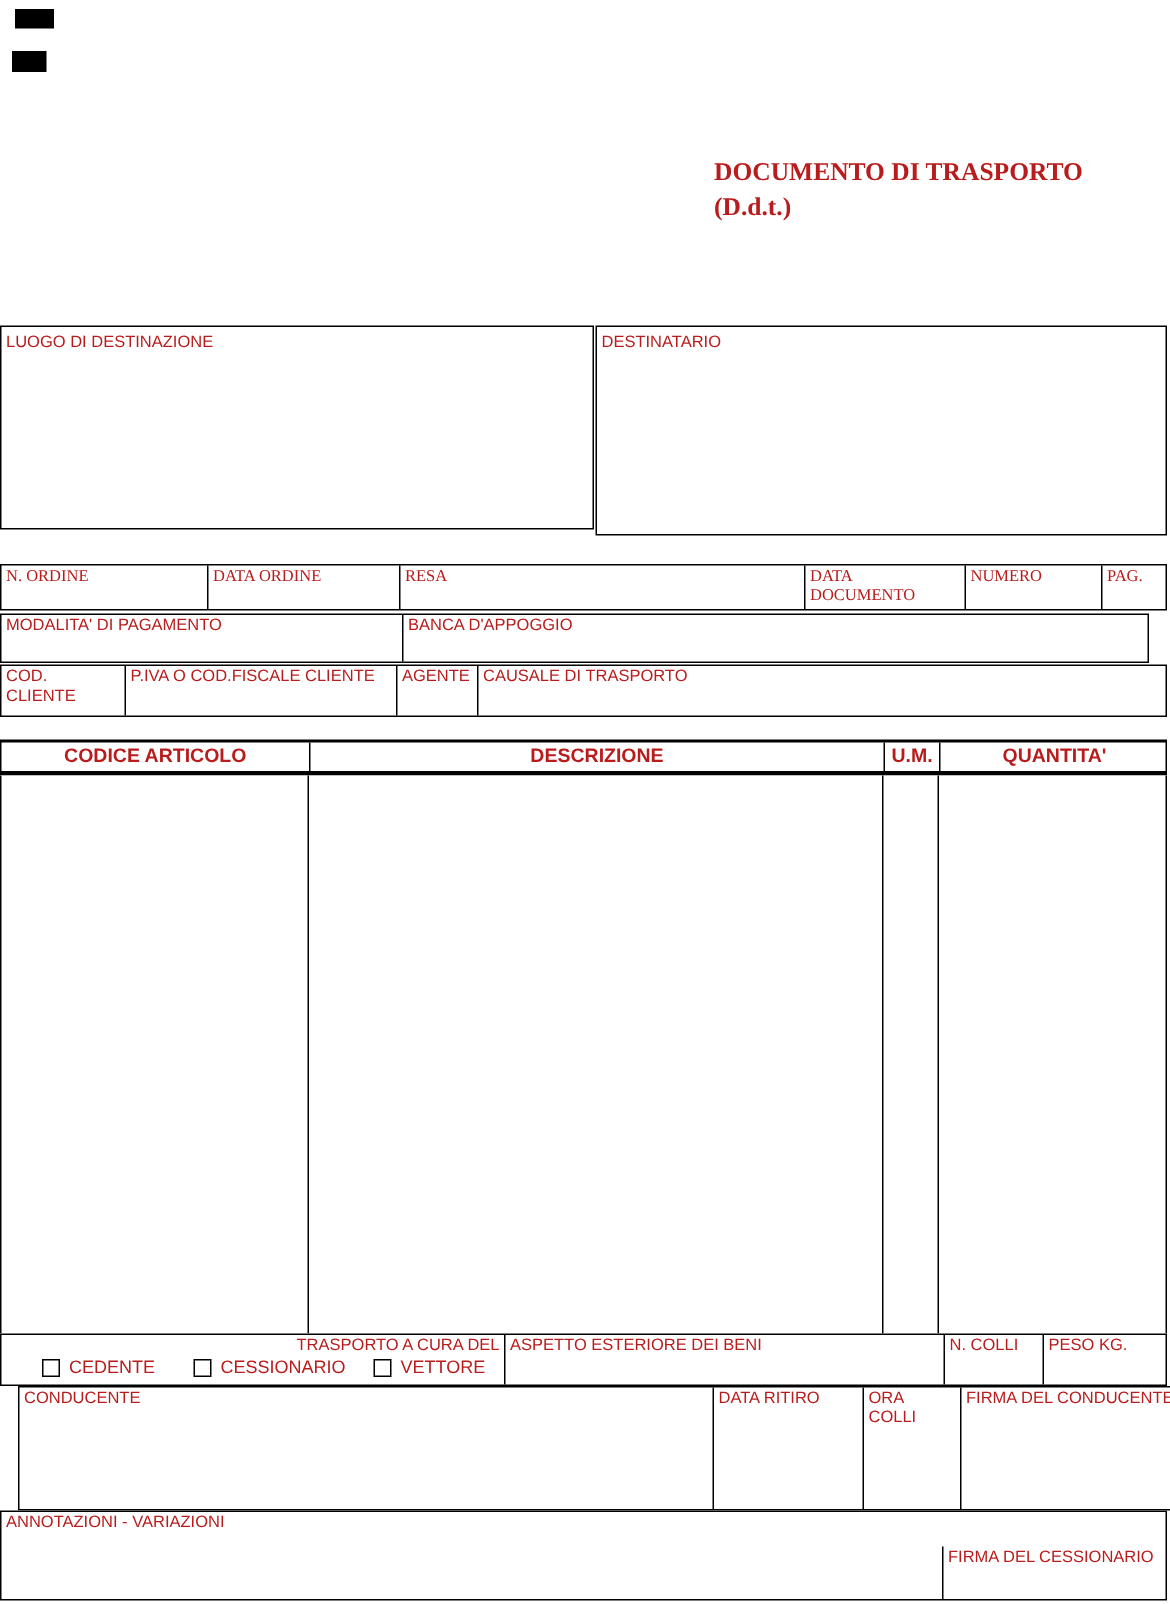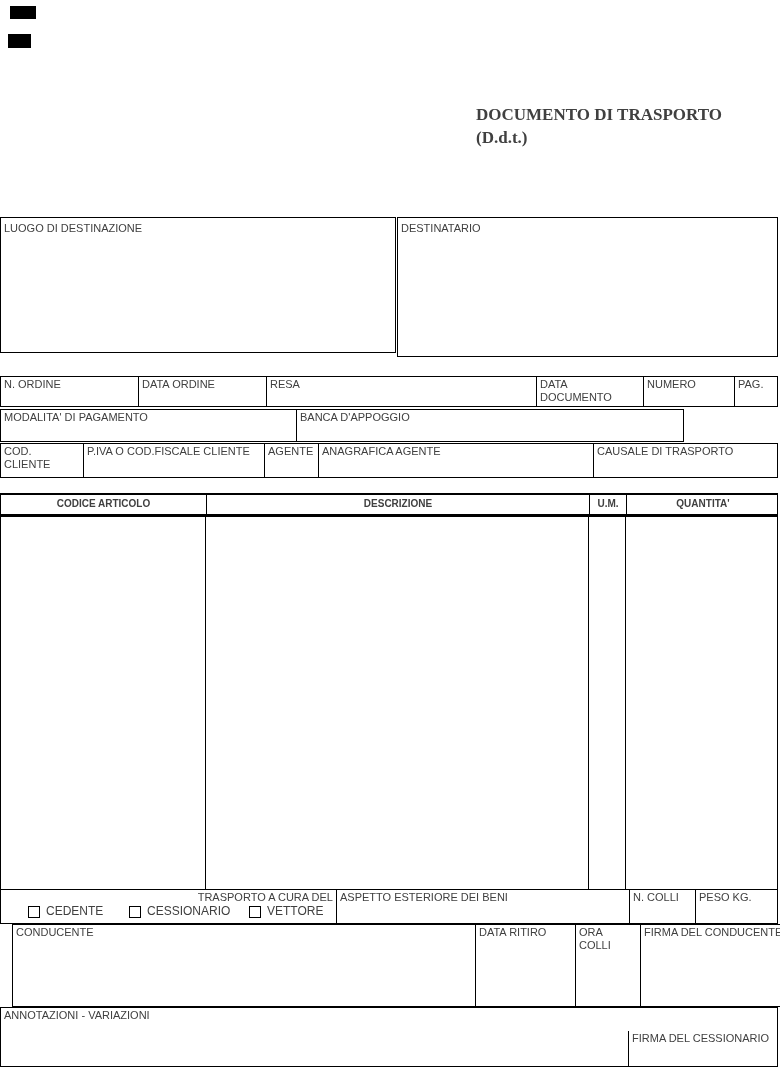--- a/index.html
+++ b/index.html
@@ -1,20 +1,20 @@
 <!DOCTYPE html>
 <html><head>
 <meta charset="utf-8">
 <style>
   html,body { margin:0; padding:0; background:#fff; }
   #page {
     position:relative; width:780px; height:1069px;
     background:#fff; overflow:hidden;
     font-family:"Liberation Sans", sans-serif;
-    color:#404040;
+    color:#b91c1c;
   }
   .mark { position:absolute; background:#000; }
   #doc-title {
     position:absolute; left:476px; top:103px;
     font-family:"Liberation Serif", serif;
     font-weight:bold; font-size:17px; line-height:23px;
     white-space:nowrap;
   }
   .box { position:absolute; border:1px solid #000; box-sizing:border-box; background:#fff; }
   .band { position:absolute; display:flex; border:1px solid #000; box-sizing:border-box; background:#fff; }
@@ -27,21 +27,21 @@
   .lbl { font-size:11px; line-height:13px; display:inline-block; }
   
   #items-header {
     position:absolute; display:flex; box-sizing:border-box;
     border-top:2px solid #000; border-bottom:3px solid #000;
     border-left:1px solid #000; border-right:1px solid #000;
     background:#fff;
   }
   #items-header .hcell {
     box-sizing:border-box; border-left:1px solid #000;
-    font-weight:bold; font-size:10px; text-align:center;
+    font-weight:bold; font-size:13px; text-align:center;
     line-height:18px; flex:none; overflow:hidden;
   }
   #items-header .hcell.first { border-left:none; }
   
   #items-body {
     position:absolute; box-sizing:border-box;
     border-left:1px solid #000; border-right:1px solid #000;
     border-bottom:none; background:#fff;
   }
   .vline { position:absolute; top:0; bottom:0; width:1px; background:#000; }
@@ -65,62 +65,59 @@
     <div>(D.d.t.)</div>
   </div>
 
   <div class="box" style="left:0px; top:217px; width:396px; height:136px;">
     <span class="lbl" style="margin:2px 0 0 3px;">LUOGO DI DESTINAZIONE</span>
   </div>
   <div class="box" style="left:397px; top:217px; width:381px; height:140px;">
     <span class="lbl" style="margin:2px 0 0 3px;">DESTINATARIO</span>
   </div>
 
-  <div class="band" style="left:0px; top:376px; width:778px; height:31px;">
+  <div class="band" style="left:0px; top:376px; width:778px; height:31px;font-family:Liberation Serif, serif;">
     <div class="cell first" style="width:137px;">
       <span>N. ORDINE</span>
     </div>
     <div class="cell" style="width:128px;">
       <span>DATA ORDINE</span>
     </div>
     <div class="cell" style="width:270px;">
       <span>RESA</span>
     </div>
     <div class="cell" style="width:107px;">
       <span>DATA DOCUMENTO</span>
     </div>
     <div class="cell" style="width:91px;">
       <span>NUMERO</span>
     </div>
     <div class="cell" style="width:45px;">
       <span>PAG.</span>
     </div>
   </div>
 
-  <div class="band" style="left:0px; top:409px; width:684px; height:33px;gap:28px;">
+  <div class="band" style="left:0px; top:409px; width:766px; height:33px;">
     <div class="cell first" style="width:267px;">
       <span>MODALITA' DI PAGAMENTO</span>
     </div>
     <div class="cell" style="width:511px;">
       <span>BANCA D'APPOGGIO</span>
     </div>
   </div>
 
   <div class="band" style="left:0px; top:443px; width:778px; height:35px;">
     <div class="cell first" style="width:82px;">
       <span>COD. CLIENTE</span>
     </div>
     <div class="cell" style="width:181px;">
       <span>P.IVA O COD.FISCALE CLIENTE</span>
     </div>
     <div class="cell" style="width:54px;">
       <span>AGENTE</span>
-    </div>
-    <div class="cell" style="width:275px;">
-      <span>ANAGRAFICA AGENTE</span>
     </div>
     <div class="cell" style="width:186px;">
       <span>CAUSALE DI TRASPORTO</span>
     </div>
   </div>
 
   <div id="items-header" style="left:0px; top:493px; width:778px; height:24px;">
     <div class="hcell first" style="width:205px;">CODICE ARTICOLO</div>
     <div class="hcell" style="width:383px;">DESCRIZIONE</div>
     <div class="hcell" style="width:37px;">U.M.</div>

